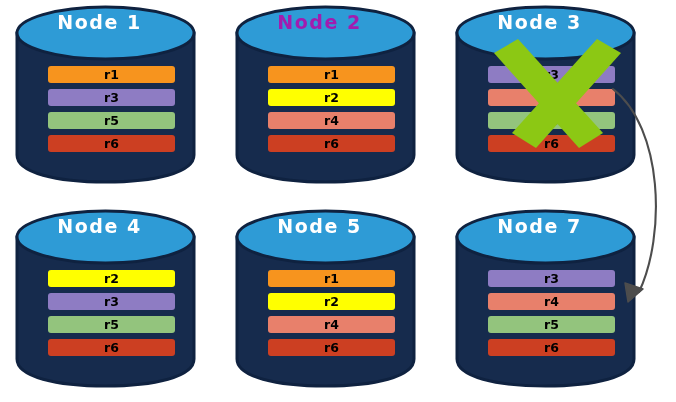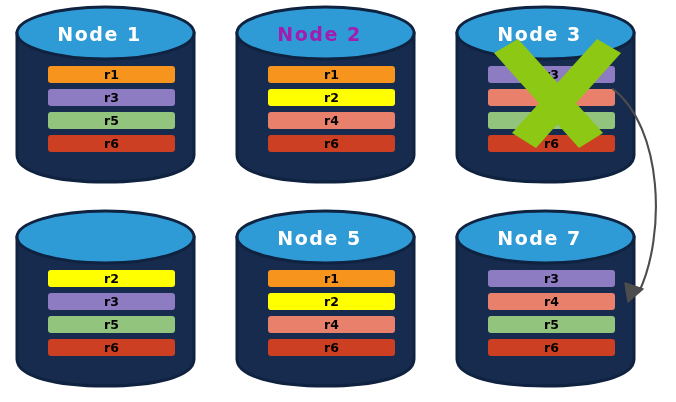--- a/index.html
+++ b/index.html
@@ -26,21 +26,21 @@
     position: absolute;
     left: 0;
     top: 0;
     width: 181px;
     height: 179px;
     overflow: visible;
   }
   .node-title {
     position: absolute;
     left: 0;
-    top: 18px;
+    top: 6px;
     width: 169px;
     text-align: center;
     color: #ffffff;
     font-size: 19px;
     font-weight: bold;
     letter-spacing: 1.5px;
     font-family: "DejaVu Sans", sans-serif;
     pointer-events: none;
   }
   .records {
@@ -131,20 +131,21 @@
         <svg class="fail-cross" viewBox="0 0 181 179">
           <path d="M 39 48 L 63 34 L 148 128 L 124 143 Z" fill="#8CC814"></path>
           <path d="M 142 34 L 166 48 L 81 143 L 57 128 Z" fill="#8CC814"></path>
         </svg>
       </div>
       <div class="node" style="left: 15px; top: 209px;">
         <svg class="node-svg" viewBox="0 0 181 179">
           <path d="M 2 28 L 2 150 C 2 168, 42 177, 90.5 177 C 139 177, 179 168, 179 150 L 179 28 Z" fill="#162B4D" stroke="#0F2240" stroke-width="3"></path>
           <ellipse cx="90.5" cy="28" rx="88.5" ry="26" fill="#2E9BD6" stroke="#0F2240" stroke-width="3"></ellipse>
         </svg>
+        <div class="node-title" style="color: rgb(255, 255, 255);">Node 4</div>
         <div class="records">
           <div class="record" style="background: rgb(255, 255, 0);">r2</div>
           <div class="record" style="background: rgb(142, 124, 195);">r3</div>
           <div class="record" style="background: rgb(147, 196, 125);">r5</div>
           <div class="record" style="background: rgb(204, 63, 34);">r6</div>
         </div>
       </div>
       <div class="node" style="left: 235px; top: 209px;">
         <svg class="node-svg" viewBox="0 0 181 179">
           <path d="M 2 28 L 2 150 C 2 168, 42 177, 90.5 177 C 139 177, 179 168, 179 150 L 179 28 Z" fill="#162B4D" stroke="#0F2240" stroke-width="3"></path>

